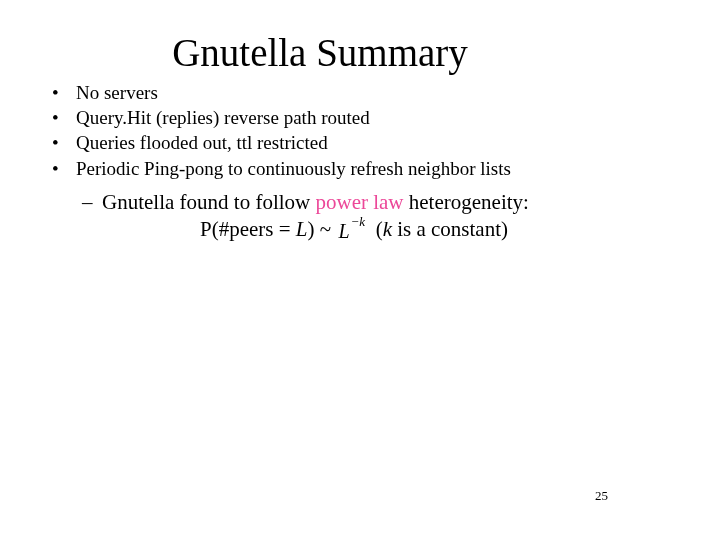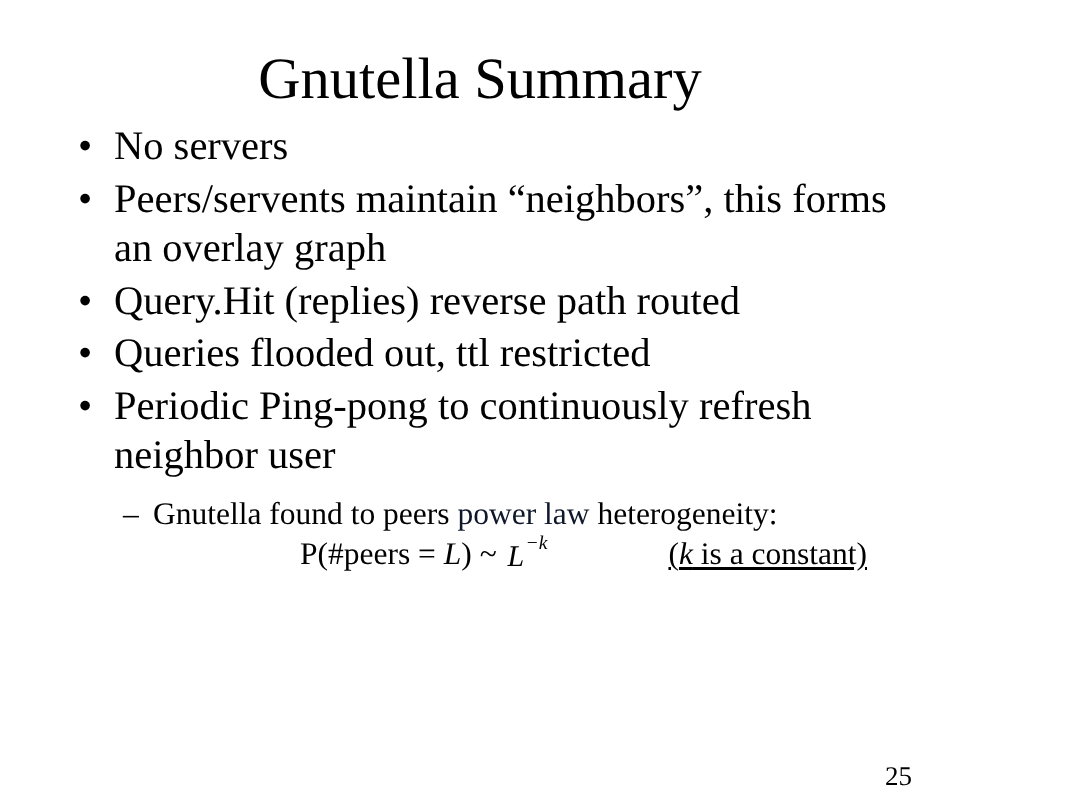--- a/index.html
+++ b/index.html
@@ -21,21 +21,21 @@
   .title {
     font-size: 39px;
     text-align: center;
     margin: 6px 0 6px 0;
     font-weight: normal;
   }
   ul.main {
     list-style: none;
     margin: 0;
     padding: 0 0 0 8px;
-    font-size: 27px;
+    font-size: 19px;
     line-height: 1.22;
   }
   ul.main > li {
     position: relative;
     padding-left: 28px;
     margin: 0 0 2px 0;
   }
   ul.main > li::before {
     content: "•";
     position: absolute;
@@ -58,21 +58,21 @@
     content: "–";
     position: absolute;
     left: 2px;
     top: 0;
   }
   .formula {
     font-size: 21px;
     margin-top: 2px;
     padding-left: 160px;
   }
-  .powerlaw { color: #0f172a; }
+  .powerlaw { color: #ec4899; }
   .ital { font-style: italic; }
   .expr-img {
     display: inline-block;
     width: 34px;
     height: 18px;
     vertical-align: -2px;
     position: relative;
   }
   .expr-img::before {
     content: "L";
@@ -85,48 +85,45 @@
   .expr-img::after {
     content: "\2212k";
     font-style: italic;
     position: absolute;
     left: 14px;
     top: -6px;
     font-size: 13px;
   }
   .kconst {
     display: inline-block;
-    margin-left: 70px;
-    text-decoration: underline;
   }
   .pagenum {
     position: absolute;
     right: 32px;
-    bottom: 12px;
-    font-size: 18px;
+    bottom: 36px;
+    font-size: 13px;
   }
 </style>
 </head>
 <body>
 
 <div class="slide">
 
   <div class="title">Gnutella Summary</div>
 
   <ul class="main">
     <li>No servers</li>
-    <li>Peers/servents maintain “neighbors”, this forms an overlay graph</li>
     <li>Query.Hit (replies) reverse path routed</li>
     <li>Queries flooded out, ttl restricted</li>
-    <li>Periodic Ping-pong to continuously refresh neighbor user</li>
+    <li>Periodic Ping-pong to continuously refresh neighbor lists</li>
   </ul>
 
   <ul class="sub">
     <li>
-      <span>Gnutella found to peers </span><span class="powerlaw">power law</span><span> heterogeneity:</span>
+      <span>Gnutella found to follow </span><span class="powerlaw">power law</span><span> heterogeneity:</span>
     </li>
   </ul>
 
   <div class="formula">
     <span>P(#peers = </span><span class="ital">L</span><span>) ~ </span><span class="expr-img"></span>
     <span class="kconst">
       <span>(</span><span class="ital">k</span><span> is a constant)</span>
     </span>
   </div>
 

